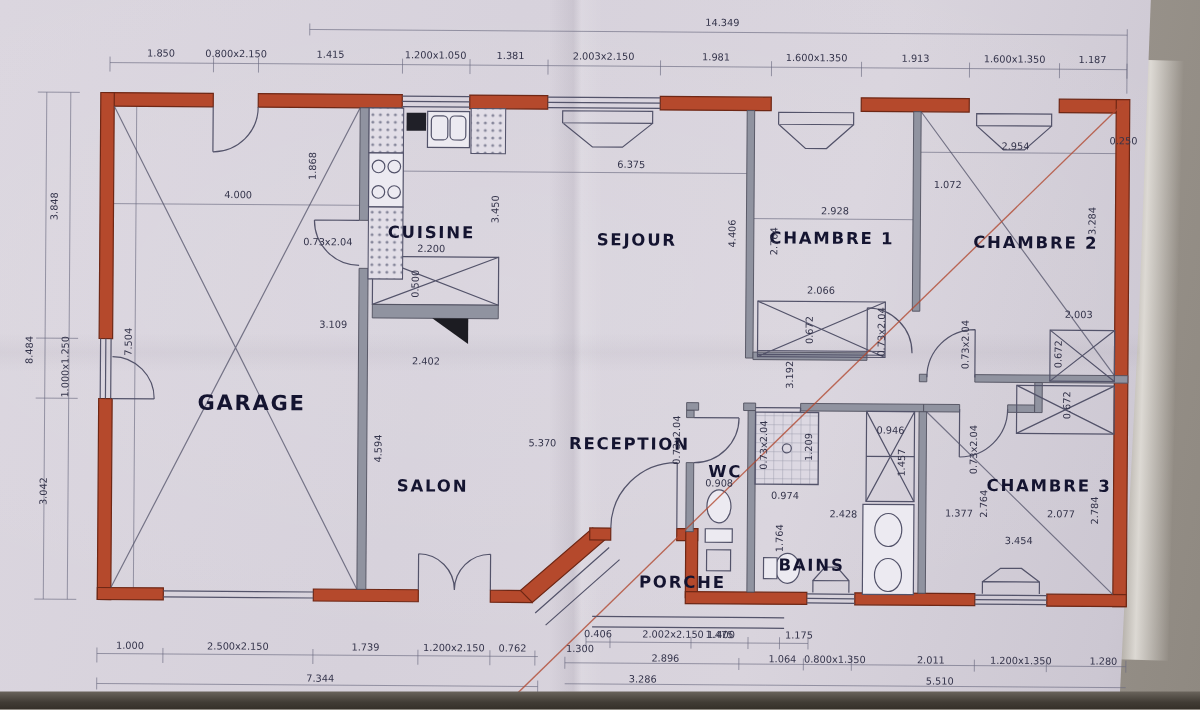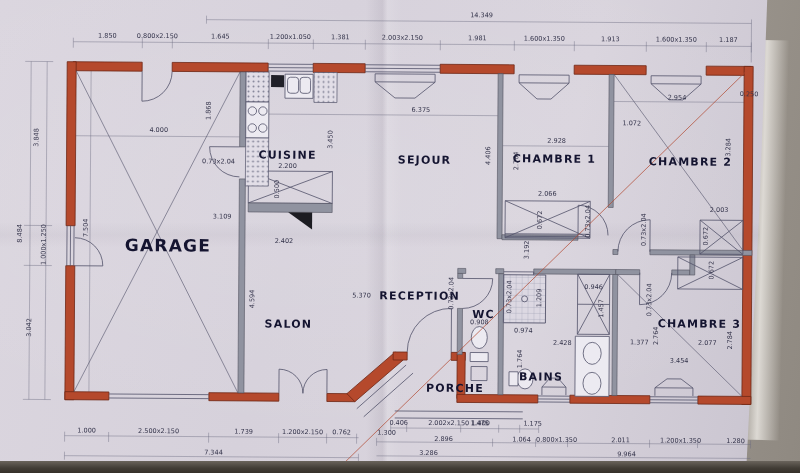--- a/index.html
+++ b/index.html
@@ -22,21 +22,21 @@
         background:linear-gradient(180deg,rgba(90,80,100,0),rgba(90,80,100,.05) 50%,rgba(90,80,100,0));}
   #table{position:absolute;left:0;top:461px;width:800px;height:12px;
          background:linear-gradient(180deg,#6a645c,#413c35 60%,#353029);}
   #plan{position:absolute;inset:0;transform:rotate(.4deg);}
   #plan svg{position:absolute;left:0;top:0;}
   .dim{position:absolute;font-size:6.5px;line-height:1;color:#33334a;
        transform:translate(-50%,-50%);white-space:nowrap;}
   .dim.v{transform:translate(-50%,-50%) rotate(-90deg);}
   .room{position:absolute;font-size:11px;font-weight:bold;letter-spacing:1.2px;
         color:#141430;transform:translate(-50%,-50%);white-space:nowrap;}
-  .room.big{font-size:17px;}
+  .room.big{font-size:14px;margin-top:24px;}
 </style>
 </head>
 <body>
 
 <div id="photo">
   <div id="bg"></div>
   <div id="curl"></div>
   <div id="paper"></div>
   <div id="fold"></div>
   <div id="hfold"></div>
@@ -198,21 +198,21 @@
     <span class="room" style="left:700px;top:322px">CHAMBRE 3</span>
     <span class="room" style="left:289px;top:325px">SALON</span>
     <span class="room" style="left:420px;top:296px">RECEPTION</span>
     <span class="room" style="left:484px;top:314px">WC</span>
     <span class="room" style="left:542px;top:376px">BAINS</span>
     <span class="room" style="left:456px;top:388px">PORCHE</span>
 
     <span class="dim" style="left:480px;top:15px">14.349</span>
     <span class="dim" style="left:106px;top:38px">1.850</span>
     <span class="dim" style="left:156px;top:38px">0.800x2.150</span>
-    <span class="dim" style="left:219px;top:38px">1.645</span>
+    <span class="dim" style="left:219px;top:38px">1.415</span>
     <span class="dim" style="left:289px;top:38px">1.200x1.050</span>
     <span class="dim" style="left:339px;top:38px">1.381</span>
     <span class="dim" style="left:401px;top:38px">2.003x2.150</span>
     <span class="dim" style="left:476px;top:38px">1.981</span>
     <span class="dim" style="left:543px;top:38px">1.600x1.350</span>
     <span class="dim" style="left:609px;top:38px">1.913</span>
     <span class="dim" style="left:675px;top:38px">1.600x1.350</span>
     <span class="dim" style="left:727px;top:38px">1.187</span>
 
     <span class="dim v" style="left:36px;top:140px">3.848</span>
@@ -232,21 +232,21 @@
     <span class="dim" style="left:481px;top:423px">1.475</span>
     <span class="dim" style="left:482px;top:423px">1.400</span>
     <span class="dim" style="left:534px;top:423px">1.175</span>
     <span class="dim" style="left:430px;top:453px">3.286</span>
     <span class="dim" style="left:445px;top:439px">2.896</span>
     <span class="dim" style="left:523px;top:439px">1.064</span>
     <span class="dim" style="left:558px;top:439px">0.800x1.350</span>
     <span class="dim" style="left:622px;top:439px">2.011</span>
     <span class="dim" style="left:682px;top:439px">1.200x1.350</span>
     <span class="dim" style="left:737px;top:439px">1.280</span>
-    <span class="dim" style="left:628px;top:453px">9.964</span>
+    <span class="dim" style="left:628px;top:453px">5.510</span>
 
     <span class="dim" style="left:158px;top:132px">4.000</span>
     <span class="dim v" style="left:86px;top:230px">7.504</span>
     <span class="dim" style="left:222px;top:218px">3.109</span>
     <span class="dim v" style="left:208px;top:112px">1.868</span>
     <span class="dim v" style="left:330px;top:140px">3.450</span>
     <span class="dim" style="left:287px;top:167px">2.200</span>
     <span class="dim v" style="left:277px;top:190px">0.500</span>
     <span class="dim" style="left:218px;top:163px">0.73x2.04</span>
     <span class="dim" style="left:420px;top:110px">6.375</span>

